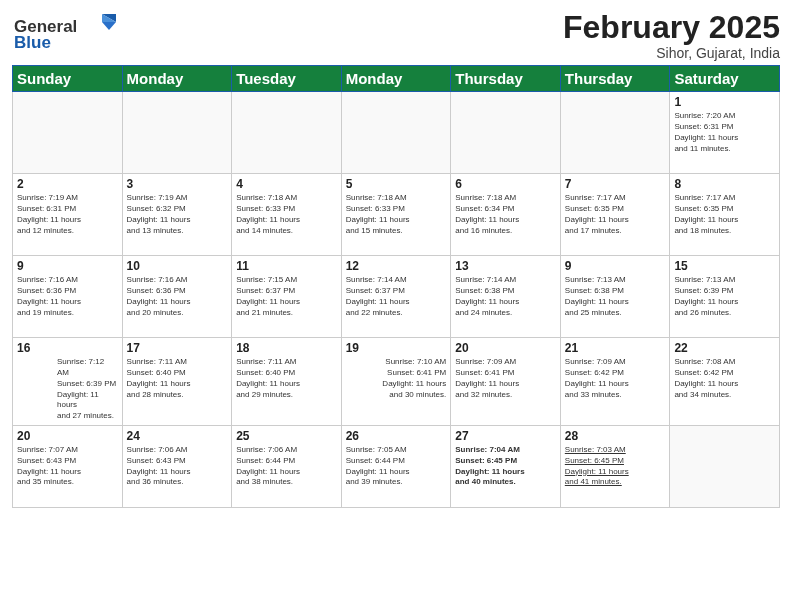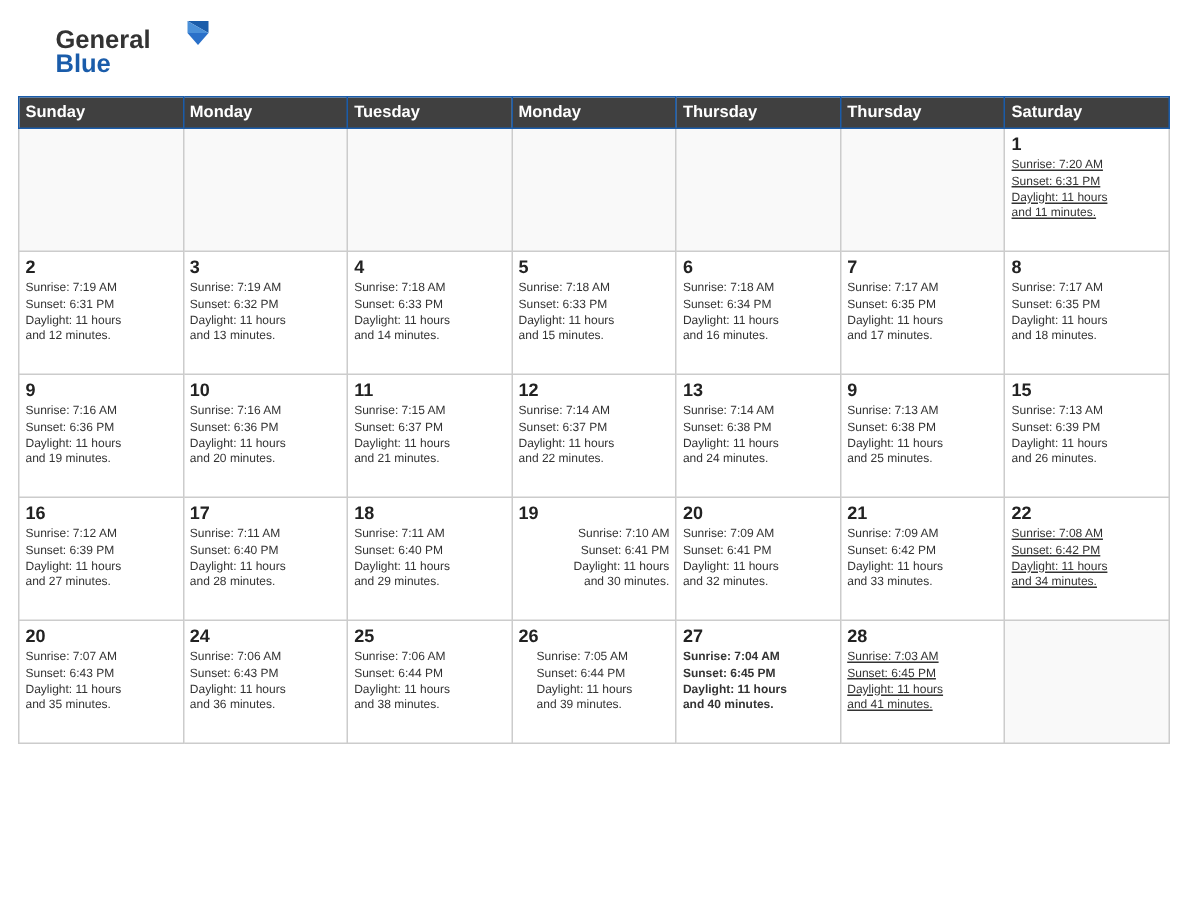--- a/index.html
+++ b/index.html
@@ -12,21 +12,20 @@
     }
     .container {
       width: 792px;
       padding: 10px 12px 6px 12px;
     }
     .header-row {
       display: flex;
       justify-content: space-between;
       align-items: flex-start;
       margin-bottom: 4px;
-      margin-left: 23px;
     }
     .logo {
       display: flex;
       align-items: center;
     }
     .title-block {
       text-align: right;
     }
     .month-title {
       font-size: 32px;
@@ -37,23 +36,23 @@
     .subtitle {
       font-size: 14px;
       color: #444;
     }
     .calendar {
       width: 100%;
       border-collapse: collapse;
       table-layout: fixed;
     }
     .calendar th {
-      background-color: #404040;
+      background-color: #15803d;
       color: #fff;
-      font-size: 11px;
+      font-size: 15px;
       font-weight: bold;
       padding: 4px 4px;
       text-align: left;
       border: 1px solid #1a5caa;
     }
     .calendar td {
       border: 1px solid #ccc;
       vertical-align: top;
       padding: 3px 4px;
       font-size: 8.5px;
@@ -88,20 +87,22 @@
 
           <text x="2" y="22" font-family="Arial" font-weight="bold" font-size="17" fill="#333">General</text>
           <polygon points="90,4 104,12 104,4" fill="#1a5caa"></polygon>
           <polygon points="90,4 104,12 90,12" fill="#4a90d9"></polygon>
           <polygon points="90,12 104,12 97,20" fill="#2a70c9"></polygon>
           <text x="2" y="38" font-family="Arial" font-weight="bold" font-size="17" fill="#1a5caa">Blue</text>
         </svg>
       </div>
     </div>
     <div class="title-block">
+      <div class="month-title">February 2025</div>
+      <div class="subtitle">Sihor, Gujarat, India</div>
     </div>
   </div>
 
   <table class="calendar">
     <thead>
       <tr>
         <th>Sunday</th>
         <th>Monday</th>
         <th>Tuesday</th>
         <th>Monday</th>
@@ -113,21 +114,21 @@
     <tbody id="calendar-body">
     <tr>
           <td class="empty-cell"></td>
           <td class="empty-cell"></td>
           <td class="empty-cell"></td>
           <td class="empty-cell"></td>
           <td class="empty-cell"></td>
           <td class="empty-cell"></td>
           <td>
             <span class="day-num">1</span>
-            <div class="day-info" style="white-space: pre-line; text-decoration: underline;">Sunrise: 7:20 AM
+            <div class="day-info" style="white-space: pre-line;">Sunrise: 7:20 AM
 Sunset: 6:31 PM
 Daylight: 11 hours
 and 11 minutes.</div>
           </td>
         </tr>
         <tr>
           <td>
             <span class="day-num">2</span>
             <div class="day-info" style="white-space: pre-line;">Sunrise: 7:19 AM
 Sunset: 6:31 PM
@@ -224,21 +225,21 @@
             <span class="day-num">15</span>
             <div class="day-info" style="white-space: pre-line;">Sunrise: 7:13 AM
 Sunset: 6:39 PM
 Daylight: 11 hours
 and 26 minutes.</div>
           </td>
         </tr>
         <tr>
           <td>
             <span class="day-num">16</span>
-            <div class="day-info" style="white-space: pre-line;">Sunrise: 7:12 AM
+            <div class="day-info" style="white-space: pre-line; margin-left: 40px;">Sunrise: 7:12 AM
 Sunset: 6:39 PM
 Daylight: 11 hours
 and 27 minutes.</div>
           </td>
           <td>
             <span class="day-num">17</span>
             <div class="day-info" style="white-space: pre-line;">Sunrise: 7:11 AM
 Sunset: 6:40 PM
 Daylight: 11 hours
 and 28 minutes.</div>
@@ -266,21 +267,21 @@
           </td>
           <td>
             <span class="day-num">21</span>
             <div class="day-info" style="white-space: pre-line;">Sunrise: 7:09 AM
 Sunset: 6:42 PM
 Daylight: 11 hours
 and 33 minutes.</div>
           </td>
           <td>
             <span class="day-num">22</span>
-            <div class="day-info" style="white-space: pre-line; text-decoration: underline;">Sunrise: 7:08 AM
+            <div class="day-info" style="white-space: pre-line;">Sunrise: 7:08 AM
 Sunset: 6:42 PM
 Daylight: 11 hours
 and 34 minutes.</div>
           </td>
         </tr>
         <tr>
           <td>
             <span class="day-num">20</span>
             <div class="day-info" style="white-space: pre-line;">Sunrise: 7:07 AM
 Sunset: 6:43 PM
@@ -296,21 +297,21 @@
           </td>
           <td>
             <span class="day-num">25</span>
             <div class="day-info" style="white-space: pre-line;">Sunrise: 7:06 AM
 Sunset: 6:44 PM
 Daylight: 11 hours
 and 38 minutes.</div>
           </td>
           <td>
             <span class="day-num">26</span>
-            <div class="day-info" style="white-space: pre-line; margin-left: 12px;">Sunrise: 7:05 AM
+            <div class="day-info" style="white-space: pre-line;">Sunrise: 7:05 AM
 Sunset: 6:44 PM
 Daylight: 11 hours
 and 39 minutes.</div>
           </td>
           <td>
             <span class="day-num">27</span>
             <div class="day-info" style="white-space: pre-line; font-weight: bold;">Sunrise: 7:04 AM
 Sunset: 6:45 PM
 Daylight: 11 hours
 and 40 minutes.</div>

